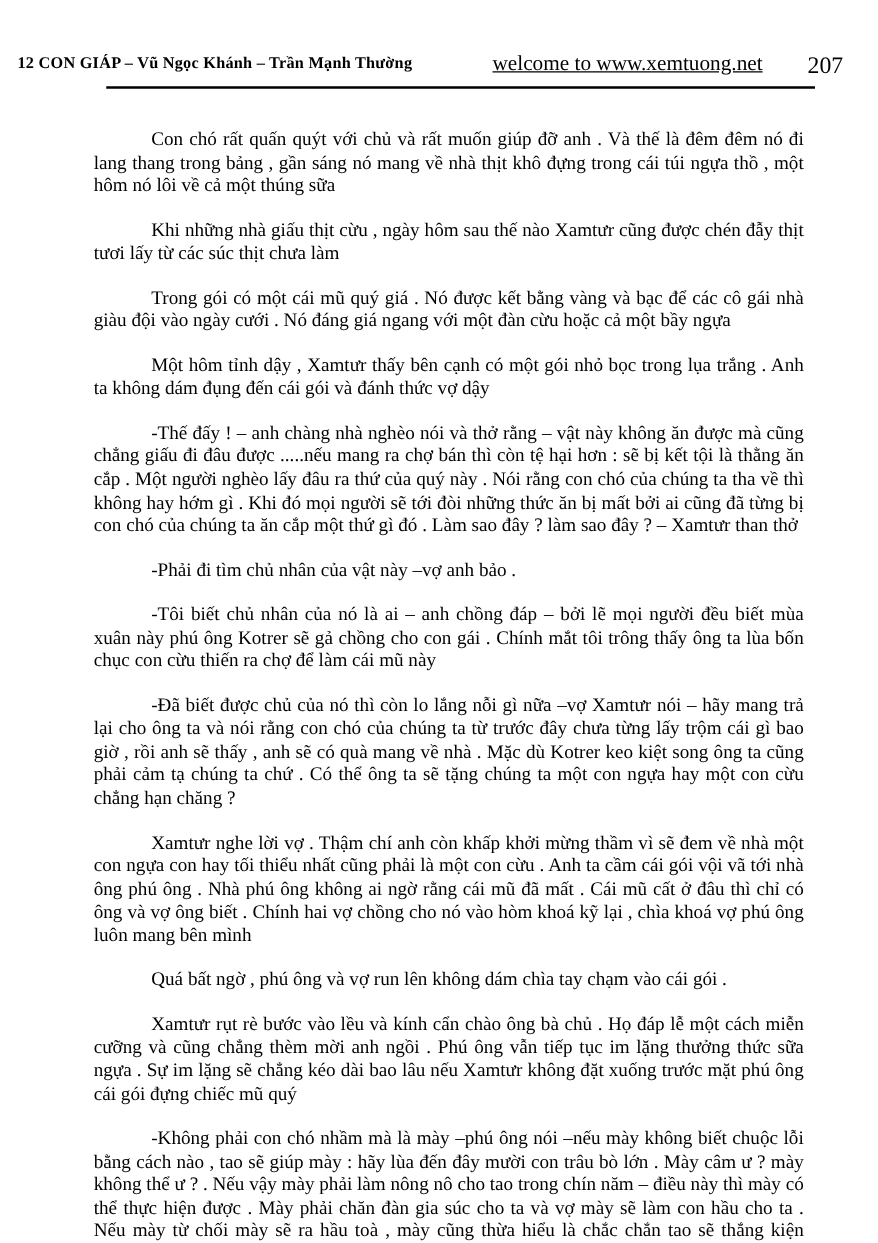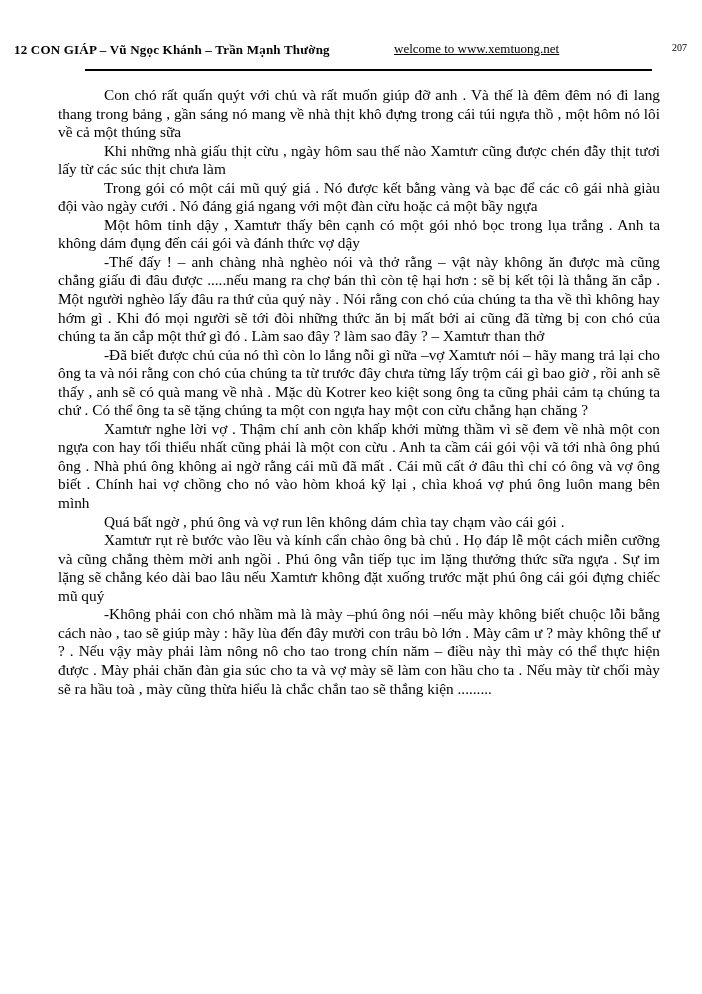--- a/index.html
+++ b/index.html
@@ -19,50 +19,50 @@
     top: 42px;
     font-weight: bold;
     font-size: 13px;
     white-space: nowrap;
     letter-spacing: 0.2px;
   }
   .hdr-link {
     position: absolute;
     left: 394px;
     top: 41px;
-    font-size: 13px;
+    font-size: 17px;
     text-decoration: underline;
     color: #000000;
     white-space: nowrap;
     cursor: pointer;
   }
   .hdr-page {
     position: absolute;
-    left: 672px;
+    left: 646px;
     top: 42px;
-    font-size: 10px;
+    font-size: 19px;
   }
   .hdr-rule {
     position: absolute;
     left: 85px;
     top: 69px;
     width: 567px;
     border-top: 2px solid #000000;
   }
   .content {
     position: absolute;
     top: 86px;
     left: 58px;
     width: 602px;
     font-size: 15.3px;
     line-height: 18.55px;
     text-align: justify;
   }
   .para {
-    margin: 0;
+    margin: 17px;
     padding: 0;
     text-indent: 46px;
   }
 </style>
 </head>
 <body>
 
 <div class="page">
   <div>
     <span class="hdr-title">12 CON GIÁP – Vũ Ngọc Khánh – Trần Mạnh Thường</span>
@@ -70,19 +70,21 @@
     <span class="hdr-page">207</span>
     <div class="hdr-rule"></div>
   </div>
 
   <main class="content">
       <p class="para">Con chó rất quấn quýt với chủ và rất muốn giúp đỡ anh . Và thế là đêm đêm nó đi lang thang trong bảng , gần sáng nó mang về nhà thịt khô đựng trong cái túi ngựa thồ , một hôm nó lôi về cả một thúng sữa</p>
       <p class="para">Khi những nhà giấu thịt cừu , ngày hôm sau thế nào Xamtưr cũng được chén đẫy thịt tươi lấy từ các súc thịt chưa làm</p>
       <p class="para">Trong gói có một cái mũ quý giá . Nó được kết bằng vàng và bạc để các cô gái nhà giàu đội vào ngày cưới . Nó đáng giá ngang với một đàn cừu hoặc cả một bầy ngựa</p>
       <p class="para">Một hôm tỉnh dậy , Xamtưr thấy bên cạnh có một gói nhỏ bọc trong lụa trắng . Anh ta không dám đụng đến cái gói và đánh thức vợ dậy</p>
       <p class="para">-Thế đấy ! – anh chàng nhà nghèo nói và thở rằng – vật này không ăn được  mà cũng chẳng giấu đi đâu được .....nếu mang ra chợ bán thì còn tệ hại hơn : sẽ bị kết tội là thằng ăn cắp . Một người nghèo lấy đâu ra thứ của quý này . Nói rằng con chó của chúng ta tha về thì không hay hớm gì . Khi đó mọi người sẽ tới đòi những thức ăn bị mất bởi ai cũng đã từng bị con chó của chúng ta ăn cắp một thứ gì đó . Làm sao đây ? làm sao đây ? – Xamtưr than thở</p>
+      <p class="para">-Phải đi tìm chủ nhân của vật này –vợ anh bảo .</p>
+      <p class="para">-Tôi biết chủ nhân của nó là ai – anh chồng đáp – bởi lẽ mọi người đều biết mùa xuân này phú ông Kotrer sẽ gả chồng cho con gái . Chính mắt tôi trông thấy ông ta lùa bốn chục con cừu thiến ra chợ để làm cái mũ này</p>
       <p class="para">-Đã biết được chủ của nó thì còn lo lắng nỗi gì nữa –vợ Xamtưr nói – hãy mang trả lại cho ông ta và nói rằng con chó của chúng ta từ trước đây chưa từng lấy trộm cái gì bao giờ , rồi anh sẽ thấy , anh sẽ có quà mang về nhà . Mặc dù Kotrer keo kiệt song ông ta cũng phải cảm tạ chúng ta chứ . Có thể ông ta sẽ tặng chúng ta một con ngựa hay một con cừu chẳng hạn chăng ?</p>
       <p class="para">Xamtưr nghe lời vợ . Thậm chí anh còn khấp khởi mừng thầm vì sẽ đem về nhà một con ngựa con hay tối thiểu nhất cũng phải là một con cừu . Anh ta cầm cái gói vội vã tới nhà ông phú ông . Nhà phú ông không ai ngờ rằng cái mũ đã mất . Cái mũ cất ở đâu thì chỉ có ông và vợ ông biết . Chính hai vợ chồng cho nó vào hòm khoá kỹ lại , chìa khoá vợ phú ông luôn mang bên mình</p>
       <p class="para">Quá bất ngờ , phú ông và vợ run lên không dám chìa tay chạm vào cái gói .</p>
       <p class="para">Xamtưr rụt rè bước vào lều và kính cẩn chào ông bà chủ . Họ đáp lễ một cách miễn cưỡng và cũng chẳng thèm mời anh ngồi . Phú ông vẫn tiếp tục im lặng thưởng thức sữa ngựa . Sự im lặng sẽ chẳng kéo dài bao lâu nếu Xamtưr không đặt xuống trước mặt phú ông cái gói đựng chiếc mũ quý</p>
       <p class="para">-Không phải con chó nhầm mà là mày –phú ông nói –nếu mày không biết chuộc lỗi bằng cách nào , tao sẽ giúp mày : hãy lùa đến đây mười con trâu bò lớn . Mày câm ư ? mày không thể ư ? . Nếu vậy mày phải làm nông nô cho tao trong chín năm – điều này thì mày có thể thực hiện được . Mày phải chăn đàn gia súc cho ta và vợ mày sẽ làm con hầu cho ta . Nếu mày từ chối mày sẽ ra hầu toà , mày cũng thừa hiểu là chắc chắn tao sẽ thắng kiện .........</p>
     </main>
 </div>
 
 </body></html>

